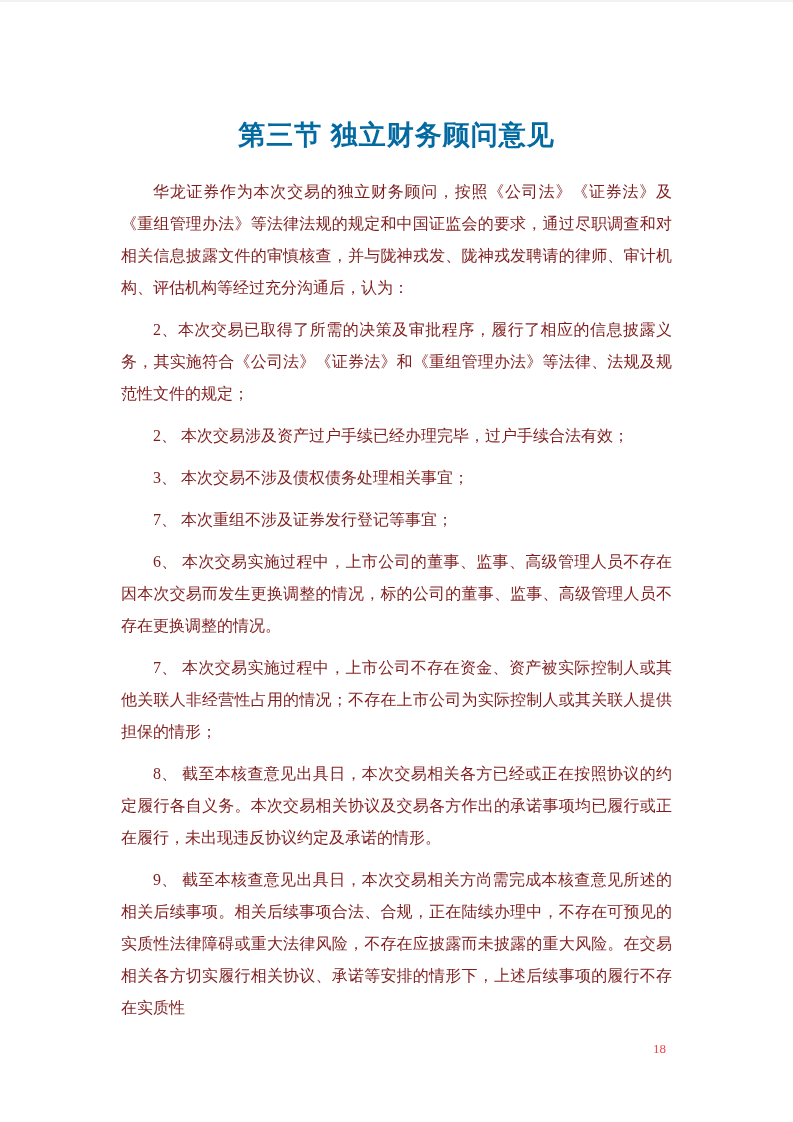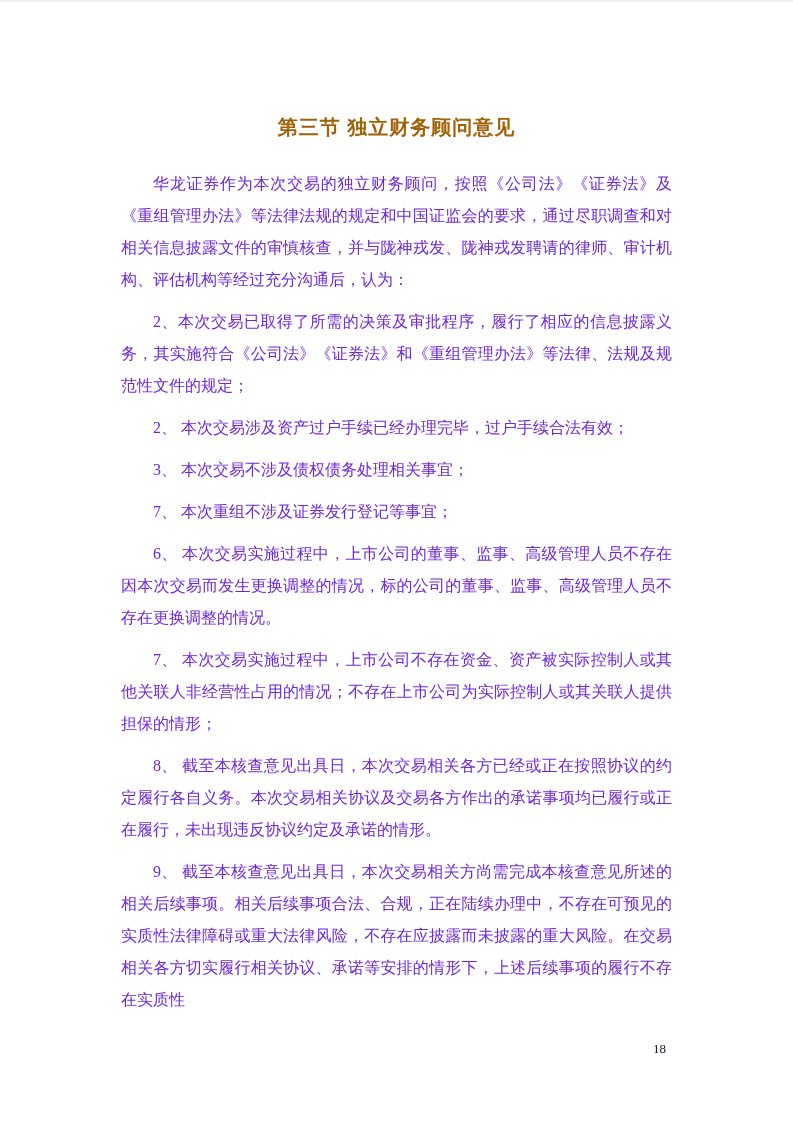--- a/index.html
+++ b/index.html
@@ -12,46 +12,46 @@
     width: 793px;
     height: 1122px;
     margin: 0 auto;
     background: #ffffff;
     box-sizing: border-box;
     padding: 110px 121px 0 121px;
     border-top: 2px solid #f1f1f1;
     overflow: hidden;
   }
   .section-title {
-    margin: 0 0 26px 0;
+    margin: 8px 0 26px 0;
     font-family: "Liberation Sans", "DejaVu Sans", sans-serif;
     font-weight: bold;
-    font-size: 20px;
+    font-size: 27px;
     line-height: 30px;
-    color: #a16207;
+    color: #0369a1;
     text-align: center;
     letter-spacing: 1px;
   }
   .content p {
     margin: 0 0 10px 0;
     font-family: "Liberation Serif", "DejaVu Serif", serif;
     font-size: 16px;
     line-height: 32px;
-    color: #6d28d9;
+    color: #7f1d1d;
     text-align: justify;
     text-indent: 2em;
     word-break: break-all;
   }
   .page-footer {
     position: absolute;
     top: 1039px;
     right: 127px;
     font-family: "Liberation Serif", "DejaVu Serif", serif;
     font-size: 13px;
-    color: #0f172a;
+    color: #ef4444;
   }
 </style>
 </head>
 <body>
 
 <div class="page">
   <h1 class="section-title">第三节 独立财务顾问意见</h1>
 
   <div class="content">
     <p>华龙证券作为本次交易的独立财务顾问，按照《公司法》《证券法》及《重组管理办法》等法律法规的规定和中国证监会的要求，通过尽职调查和对相关信息披露文件的审慎核查，并与陇神戎发、陇神戎发聘请的律师、审计机构、评估机构等经过充分沟通后，认为：</p>

